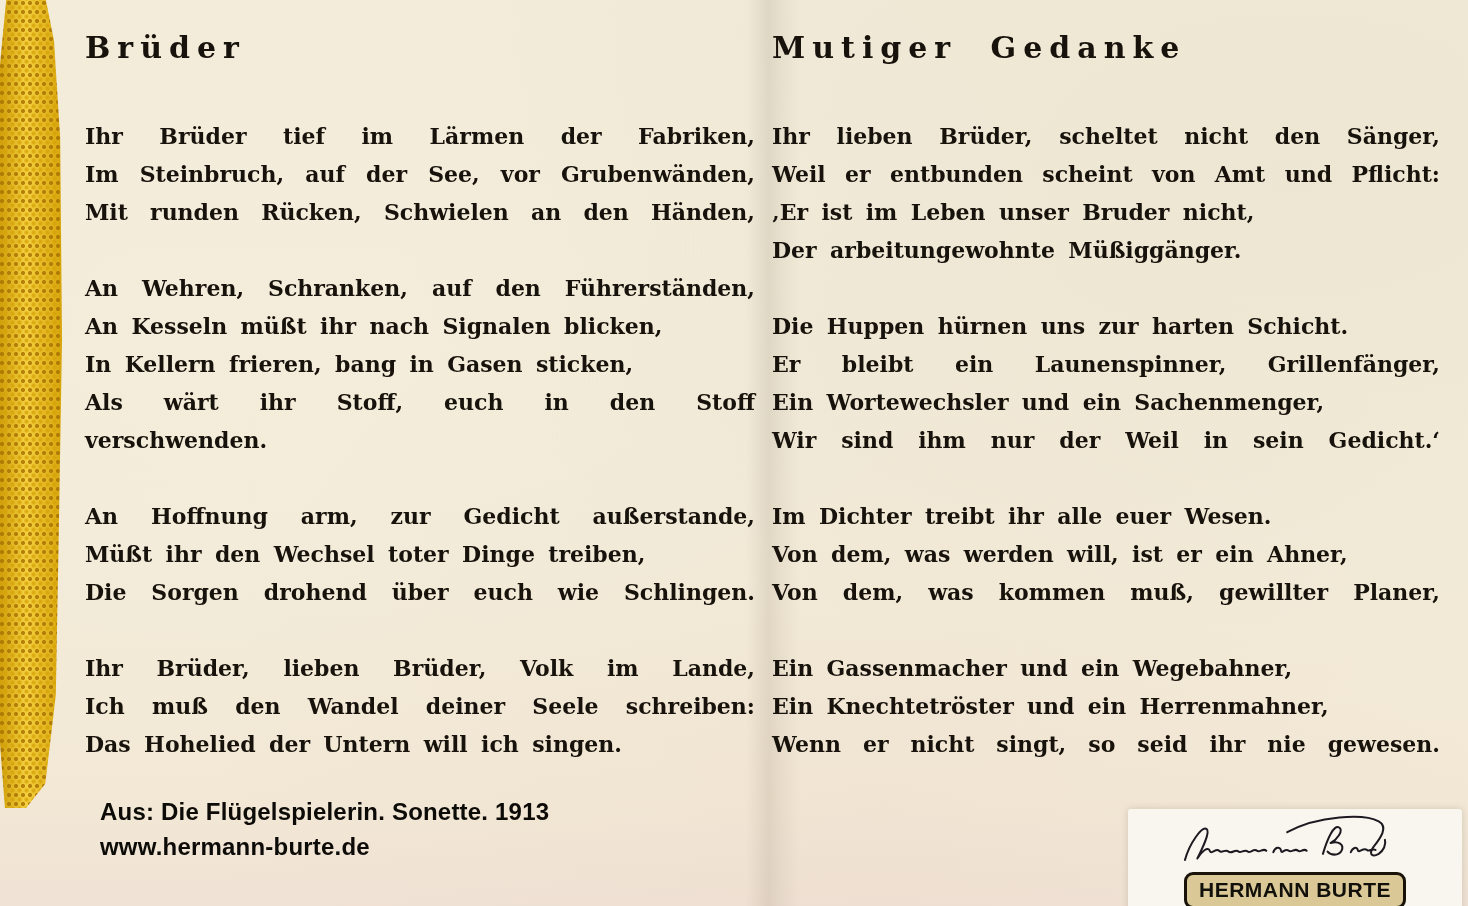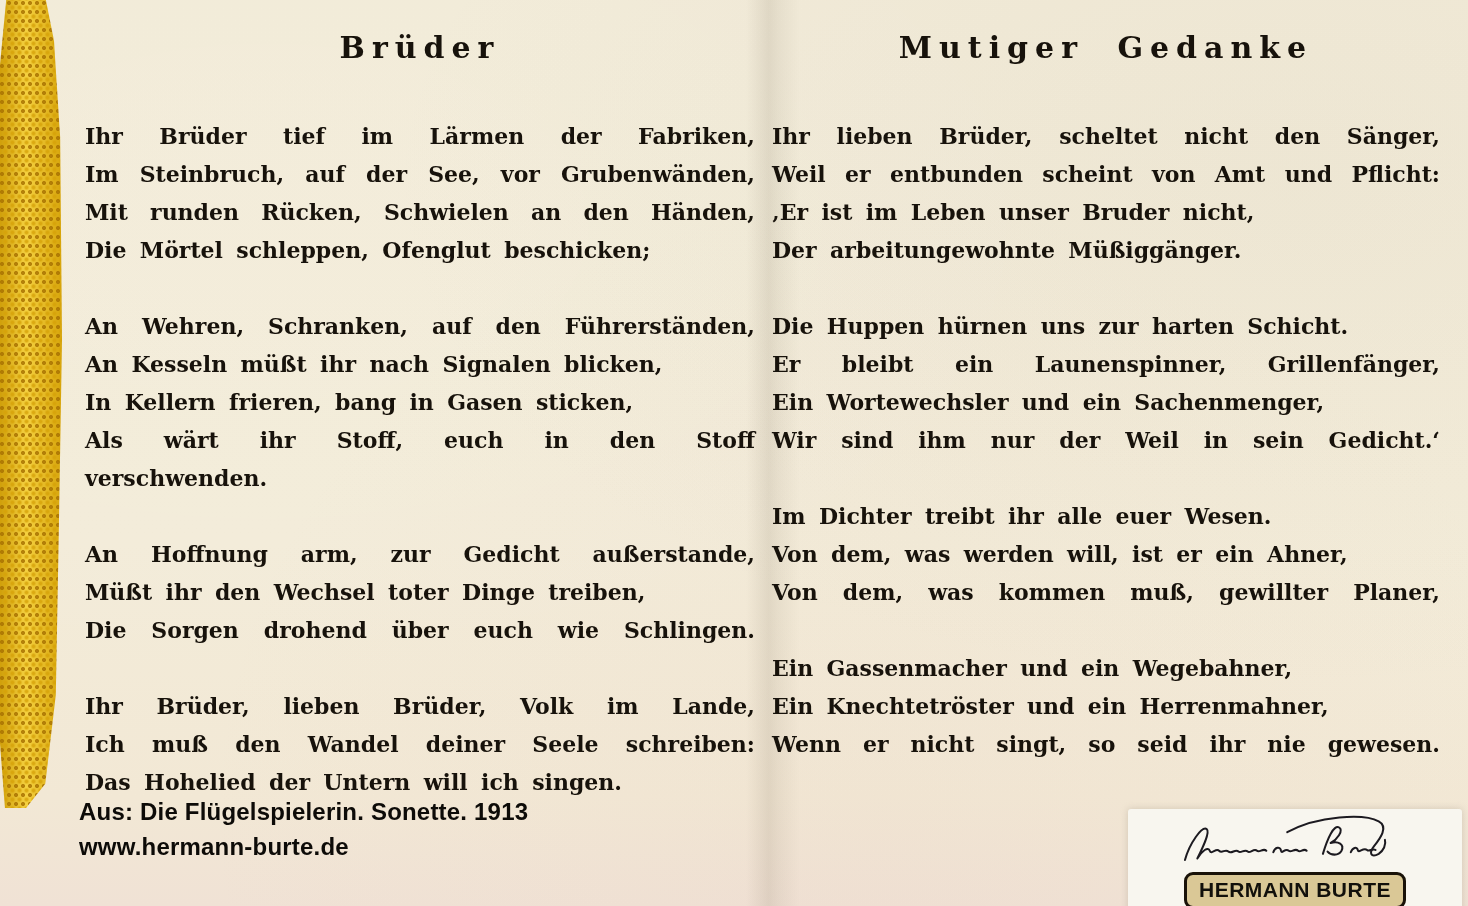--- a/index.html
+++ b/index.html
@@ -29,31 +29,31 @@
       linear-gradient(90deg, rgba(150,98,0,0.35) 0%, rgba(255,238,150,0.35) 42%, rgba(165,108,0,0.32) 100%);
     background-size:7px 9px, 7px 9px, 100% 100%;
     background-position:0 0, 3.5px 4.5px, 0 0;
     filter:drop-shadow(3px 2px 3px rgba(100,75,20,0.30));
   }
   .page{position:absolute;top:30px;}
   #left-page{left:85px;width:670px;}
   #right-page{left:772px;width:668px;}
   .poem-title{
     margin:0;font-size:30px;font-weight:bold;letter-spacing:7px;word-spacing:16px;
-    text-align:center;white-space:nowrap;
+    text-align:left;white-space:nowrap;
   }
   .stanzas{margin-top:52px;}
   .stanza{margin-bottom:38px;}
   .poem-line{
     font-size:22px;font-weight:bold;line-height:38px;word-spacing:0.26em;
     text-align:justify;text-align-last:justify;
   }
   .poem-line.short{text-align:left;text-align-last:auto;}
   .footer{
-    position:absolute;left:79px;top:797px;
+    position:absolute;left:100px;top:797px;
     font-family:"Liberation Sans",sans-serif;font-weight:bold;color:#0d0b08;
   }
   .footer-line{font-size:24px;line-height:30px;letter-spacing:0.2px;}
   .footer-line + .footer-line{margin-top:5px;}
   .sig-box{
     position:absolute;left:1128px;top:809px;width:334px;height:112px;
     background:#f8f6ef;border-radius:3px;box-shadow:0 0 7px rgba(170,160,140,0.45);
     display:flex;flex-direction:column;align-items:center;
   }
   .sig-svg{width:320px;height:62px;margin-top:3px;}
@@ -73,21 +73,20 @@
 
   <div class="ribbon"></div>
 
   <div class="page" id="left-page">
     <h2 class="poem-title">Brüder</h2>
     <div class="stanzas">
       <div class="stanza">
           <div class="poem-line">Ihr Brüder tief im Lärmen der Fabriken,</div>
           <div class="poem-line">Im Steinbruch, auf der See, vor Grubenwänden,</div>
           <div class="poem-line">Mit runden Rücken, Schwielen an den Händen,</div>
-          <div class="poem-line short">Die Mörtel schleppen, Ofenglut beschicken;</div>
         </div>
       <div class="stanza">
           <div class="poem-line">An Wehren, Schranken, auf den Führerständen,</div>
           <div class="poem-line short">An Kesseln müßt ihr nach Signalen blicken,</div>
           <div class="poem-line short">In Kellern frieren, bang in Gasen sticken,</div>
           <div class="poem-line">Als wärt ihr Stoff, euch in den Stoff verschwenden.</div>
         </div>
       <div class="stanza">
           <div class="poem-line">An Hoffnung arm, zur Gedicht außerstande,</div>
           <div class="poem-line short">Müßt ihr den Wechsel toter Dinge treiben,</div>

